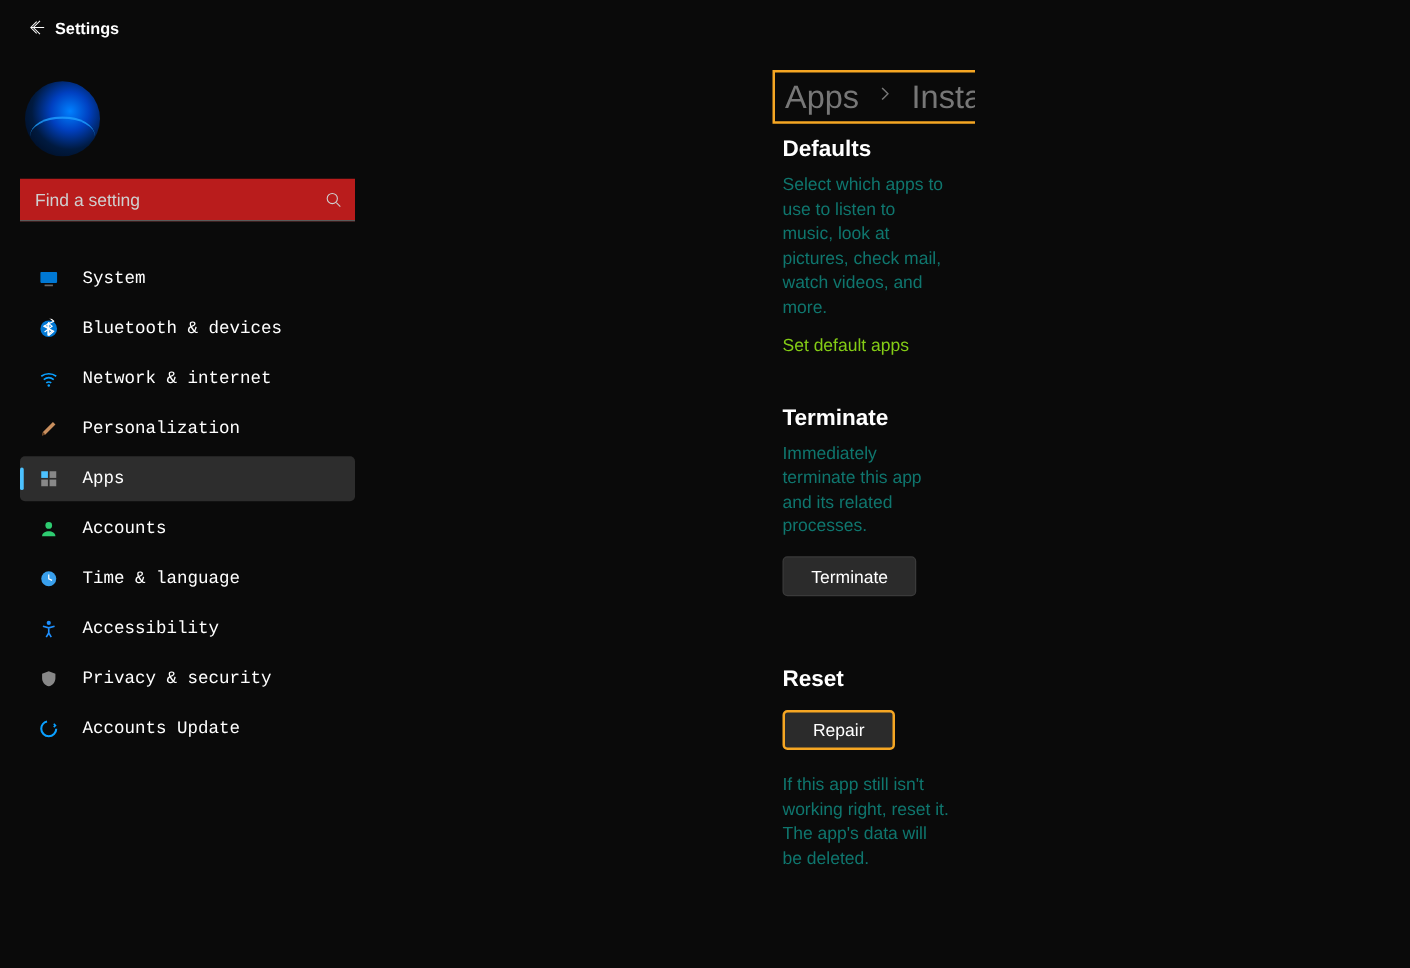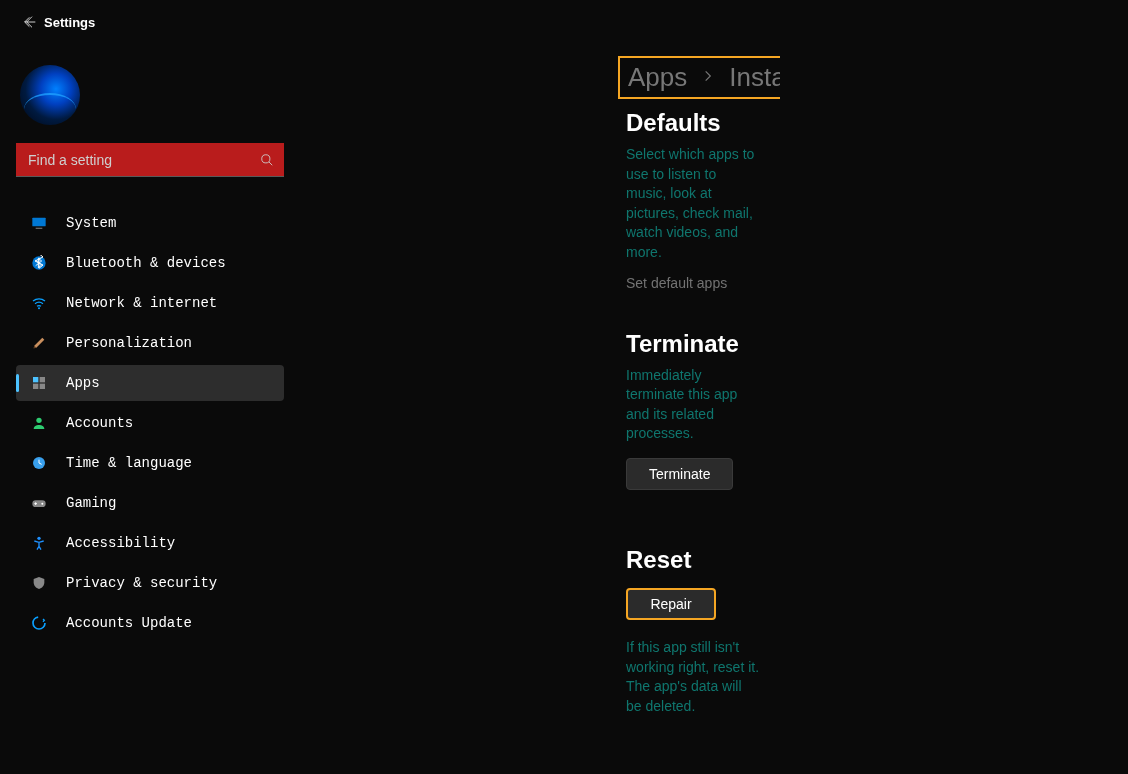--- a/index.html
+++ b/index.html
@@ -49,24 +49,24 @@
     
     .main { position:absolute; left:626px; top:56px; width:480px; }
 
     .breadcrumb { display:flex; align-items:center; gap:14px; flex-wrap:wrap;
                   border:2px solid #f5a623; padding:4px 8px; margin:0 0 10px -8px;
                   width:420px; }
     .breadcrumb .crumb { font-size:26px; color:#777; cursor:pointer; }
     .breadcrumb .chev { color:#777; }
     .breadcrumb .chev svg{width:14px;height:14px;stroke:#777;stroke-width:2;fill:none;}
 
-    .sect-title { font-size:24px; font-weight:600; margin-top:8px; }
+    .sect-title { font-size:18px; font-weight:600; margin-top:8px; }
     .sect-desc  { font-size:14px; color:#0f766e; margin-top:8px; line-height:1.4;
                   max-width:460px; }
-    .link { color:#737373; font-size:14px; margin-top:12px; display:inline-block;
+    .link { color:#84cc16; font-size:14px; margin-top:12px; display:inline-block;
             cursor:pointer; }
     .btn { display:inline-flex; align-items:center; justify-content:center;
            min-width:90px; height:32px; padding:0 22px; margin-top:14px;
            background:#2b2b2b; border:1px solid #3a3a3a; border-radius:4px;
            color:#fff; font-size:14px; cursor:pointer; }
     .btn.highlight { border:2px solid #f5a623; }
     .spacer-md { height:30px; }
     .spacer-lg { height:48px; }
   </style>
 </head>
@@ -160,30 +160,20 @@
           <svg viewBox="0 0 24 24">
               <circle cx="12" cy="12" r="9" fill="#39a0ed"></circle>
           <path d="M12 7v5l4 2" stroke="#fff" stroke-width="1.5" fill="none"></path>
             </svg>
         </span>
         <span>Time &amp; language</span>
       </div>
       <div class="nav-item">
         <span class="nav-icon">
           <svg viewBox="0 0 24 24">
-              <rect x="2" y="8" width="20" height="10" rx="5" fill="#888"></rect>
-              <circle cx="17" cy="13" r="1.5" fill="#fff"></circle>
-            <path d="M7 11v4M5 13h4" stroke="#fff" stroke-width="1.5"></path>
-            </svg>
-        </span>
-        <span>Gaming</span>
-      </div>
-      <div class="nav-item">
-        <span class="nav-icon">
-          <svg viewBox="0 0 24 24">
               <circle cx="12" cy="5" r="2.5" fill="#1e90ff"></circle>
           <path d="M5 9l7 2 7-2M12 11v6l-3 5m3-5l3 5" stroke="#1e90ff" stroke-width="2" fill="none"></path>
             </svg>
         </span>
         <span>Accessibility</span>
       </div>
       <div class="nav-item">
         <span class="nav-icon">
           <svg viewBox="0 0 24 24">
               <path d="M12 3l8 3v5c0 5-3.5 9-8 10-4.5-1-8-5-8-10V6z" fill="#888"></path>

